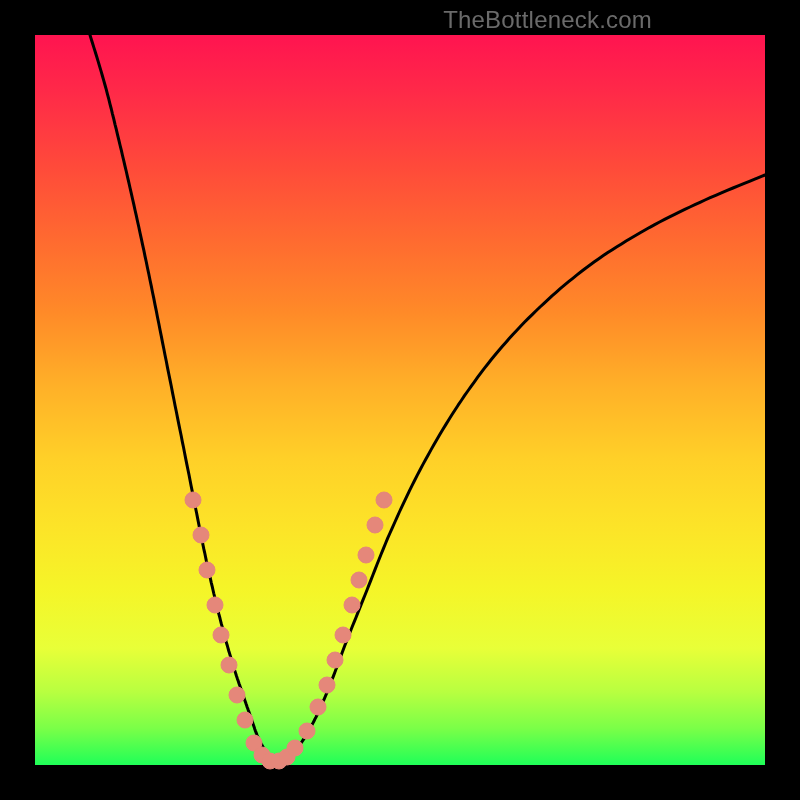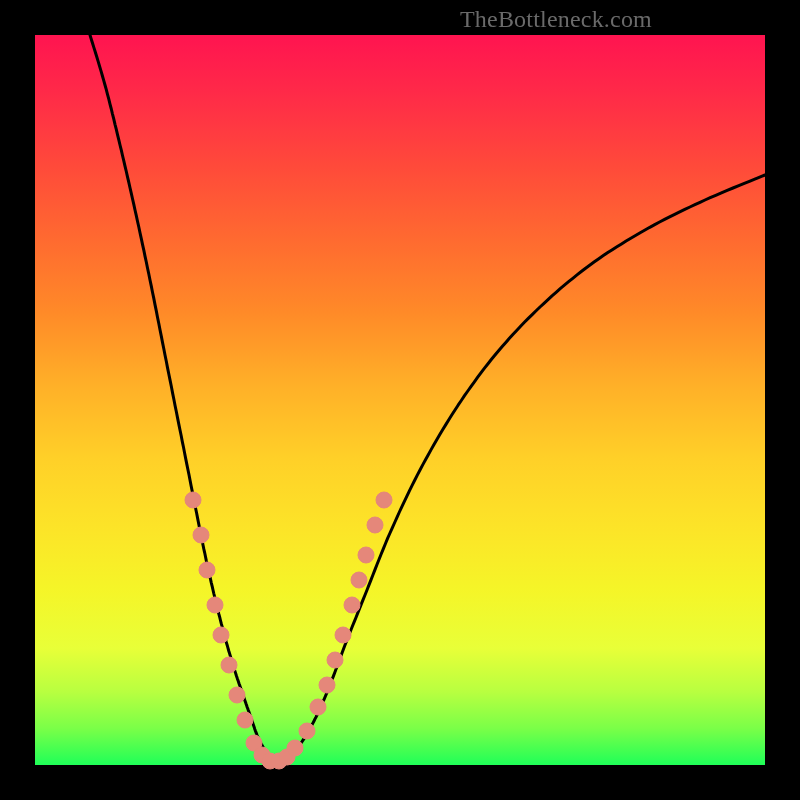--- a/index.html
+++ b/index.html
@@ -11,21 +11,20 @@
     background: #000;
     font-family: Arial, Helvetica, sans-serif;
   }
   .frame {
     position: absolute;
     left: 0;
     top: 0;
     width: 662px;
     height: 800px;
     background: #000;
-    font-family: Liberation Serif, serif;
   }
   .plot-area {
     position: absolute;
     left: 35px;
     top: 35px;
     width: 730px;
     height: 730px;
     
     background: linear-gradient(
       to bottom,

